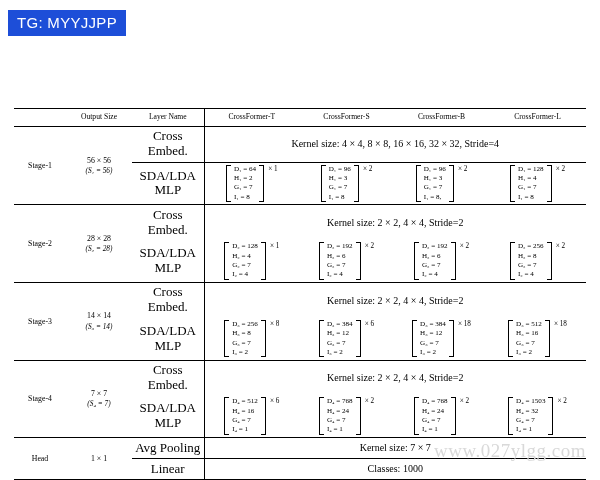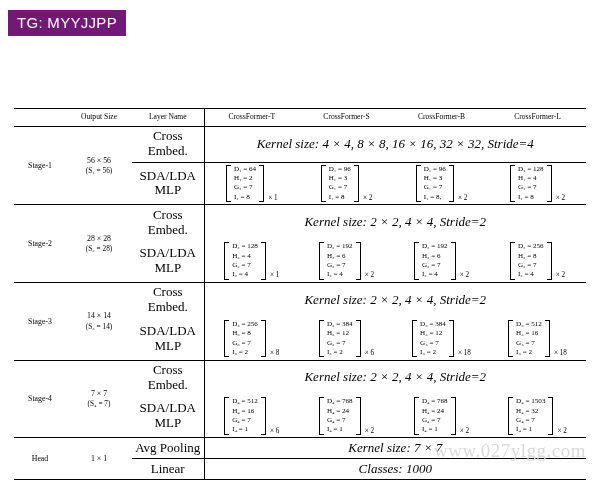--- a/index.html
+++ b/index.html
@@ -7,21 +7,21 @@
     width:600px;height:480px;
     background:#ffffff;
     font-family:"Liberation Serif", serif;
     color:#000;
     position:relative;
     overflow:hidden;
   }
   
   #tg-badge{
     position:absolute;left:8px;top:10px;
-    background:#701a75;
+    background:#1d4ed8;
     color:#ffffff;
     font-family:"Liberation Sans", sans-serif;
     font-size:15px;
     padding:4px 9px 5px 9px;
     letter-spacing:.3px;
     white-space:nowrap;
   }
   
   #site-watermark{
     position:absolute;right:14px;bottom:18px;
@@ -47,26 +47,26 @@
     padding:0;
     vertical-align:middle;
     text-align:center;
     font-weight:normal;
   }
   .rule-top td{border-top:1.1px solid #000;}
   .rule-bot td{border-bottom:1.1px solid #000;}
   .hline td{border-bottom:0.6px solid #000;}
   .vright{border-right:0.6px solid #000;}
   .hdr td{font-size:7.6px;padding:4px 0 4px 0;}
-  .kernel{font-size:13px;padding:3px 0;font-style:italic;}
+  .kernel{font-size:10px;padding:3px 0;}
   .layername{font-size:13px;padding:2px 0;}
   .embed-row td{padding:2.5px 0;}
   
   .blk{
-    display:inline-flex;align-items:flex-end;justify-content:center;
+    display:inline-flex;align-items:flex-start;justify-content:center;
     gap:3px;
     padding:2px 0;
   }
   .brk{
     display:inline-block;
     width:4px;
     align-self:stretch;
     border-top:0.6px solid #000;
     border-bottom:0.6px solid #000;
   }
@@ -74,21 +74,21 @@
   .brk.r{border-right:0.6px solid #000;}
   .eqs{
     display:flex;flex-direction:column;
     align-items:flex-start;
     font-size:7.1px;
     line-height:1.32;
     white-space:nowrap;
   }
   .mult{font-size:7.2px;padding-left:1px;}
   .stagecell{font-size:7.8px;line-height:1.45;}
-  .small-paren{font-size:7.3px;}
+  .small-paren{font-size:7.3px;font-style:italic;}
   .twoline{line-height:1.45;}
 </style>
 </head>
 <body>
 
 <div id="tg-badge">TG: MYYJJPP</div>
 
 <div id="tbl-wrap">
   <table>
     <colgroup>

